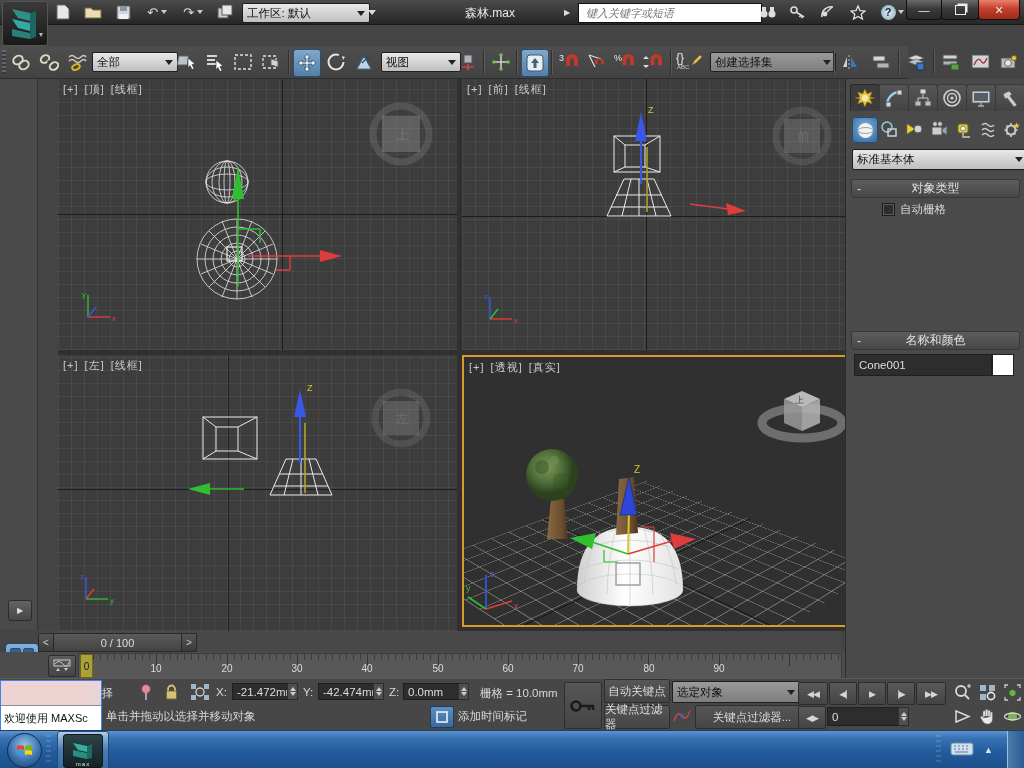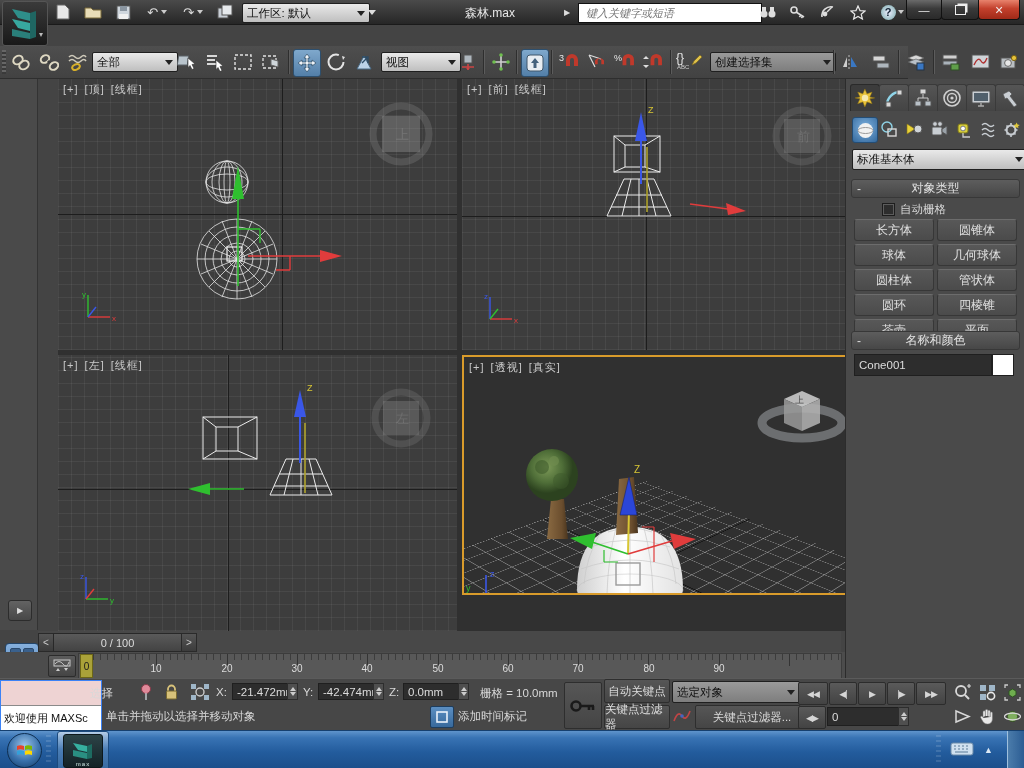--- a/index.html
+++ b/index.html
@@ -555,21 +555,21 @@
         <g stroke-width="1.4">
           <line x1="28" y1="244" x2="28" y2="222" stroke="#3a57e8"></line>
             <line x1="28" y1="244" x2="50" y2="244" stroke="#2fbf2f"></line>
             <line x1="28" y1="244" x2="36" y2="234" stroke="#e03c3c"></line>
           <text x="22" y="224" font-size="8" fill="#3a57e8">z</text>
           <text x="52" y="248" font-size="8" fill="#2fbf2f">y</text>
         </g>
       </svg>
     </div>
 
-    <div class="viewport abs" id="vp-persp" style="left:404px;top:276px;width:395px;height:240px;box-sizing:border-box;background-image:none;">
+    <div class="viewport abs" id="vp-persp" style="left:404px;top:276px;width:395px;height:272px;box-sizing:border-box;background-image:none;">
       <div id="persp-grid">
         <div class="pg-ax" style="left:0;right:0;top:50%;height:1px;"></div>
         <div class="pg-ax" style="top:0;bottom:0;left:50%;width:1px;"></div>
       </div>
       <div class="vp-label">
         <span>[+]</span>
         <span>[透视]</span>
         <span>[真实]</span></div>
       <svg width="395" height="272" style="position:absolute;left:0;top:0;">
         <defs>
@@ -740,32 +740,20 @@
     <div class="abs rollout-hd" style="left:5px;top:100px;width:167px;">
       <span class="minus">-</span>
       <span class="rt">对象类型</span>
       </div>
 
     <div class="abs" style="left:36px;top:123px;display:flex;align-items:center;gap:5px;">
       <span class="checkbox"></span>
       <span class="sb-lbl">自动栅格</span>
       </div>
 
-    <div class="abs" style="left:8px;top:140px;width:163px;display:grid;grid-template-columns:1fr 1fr;gap:3px;">
-      <div class="ot-btn">长方体</div>
-      <div class="ot-btn">圆锥体</div>
-      <div class="ot-btn">球体</div>
-      <div class="ot-btn">几何球体</div>
-      <div class="ot-btn">圆柱体</div>
-      <div class="ot-btn">管状体</div>
-      <div class="ot-btn">圆环</div>
-      <div class="ot-btn">四棱锥</div>
-      <div class="ot-btn">茶壶</div>
-      <div class="ot-btn">平面</div>
-    </div>
 
     <div class="abs rollout-hd" style="left:5px;top:252px;width:167px;">
       <span class="minus">-</span>
       <span class="rt">名称和颜色</span>
       </div>
 
     <div class="abs dark-field" style="left:8px;top:275px;width:128px;height:20px;">
       <span>Cone001</span>
       </div>
     <div class="abs" style="left:146px;top:275px;width:20px;height:20px;background:#fff;border:1px solid #1f1f1f;"></div>

